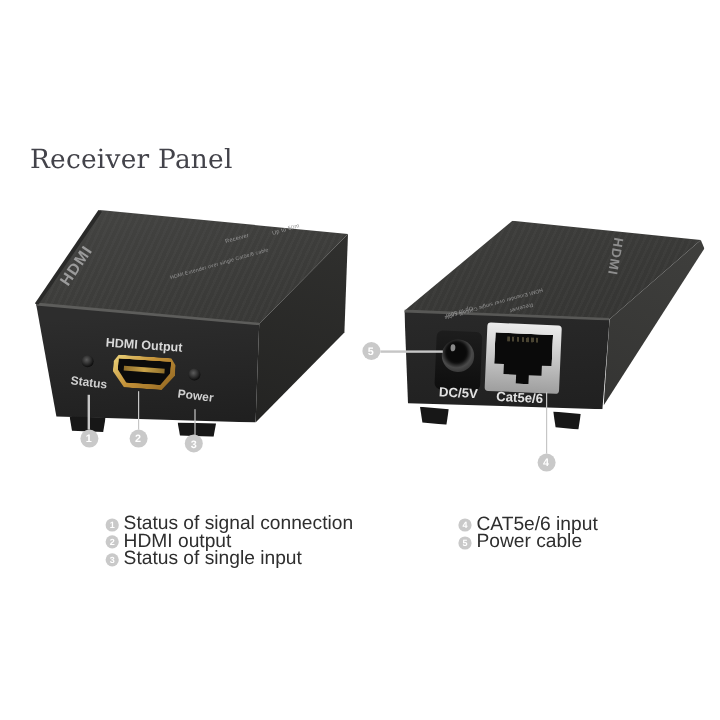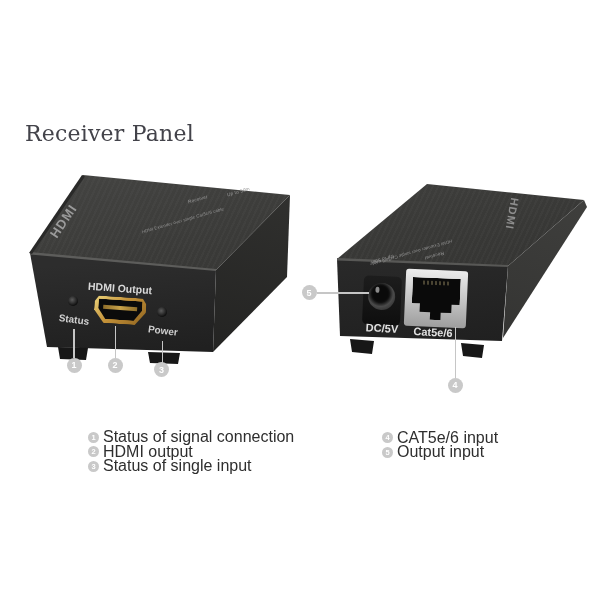--- a/index.html
+++ b/index.html
@@ -188,16 +188,16 @@
   <div class="legend-row lr-a3">
     <span class="legend-num">3</span>
     <span class="legend-text">Status of single input</span>
   </div>
   <div class="legend-row lr-b1">
     <span class="legend-num">4</span>
     <span class="legend-text">CAT5e/6 input</span>
   </div>
   <div class="legend-row lr-b2">
     <span class="legend-num">5</span>
-    <span class="legend-text">Output input</span>
+    <span class="legend-text">Power cable</span>
   </div>
 
 </div>
 
 </body></html>

